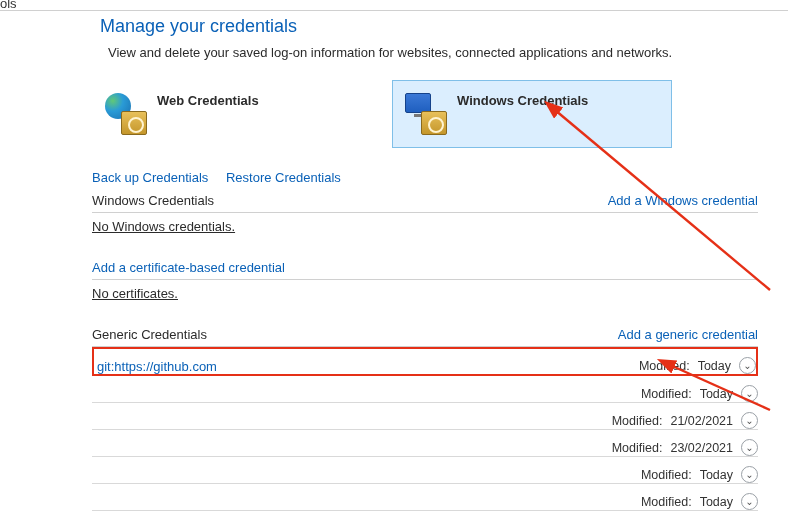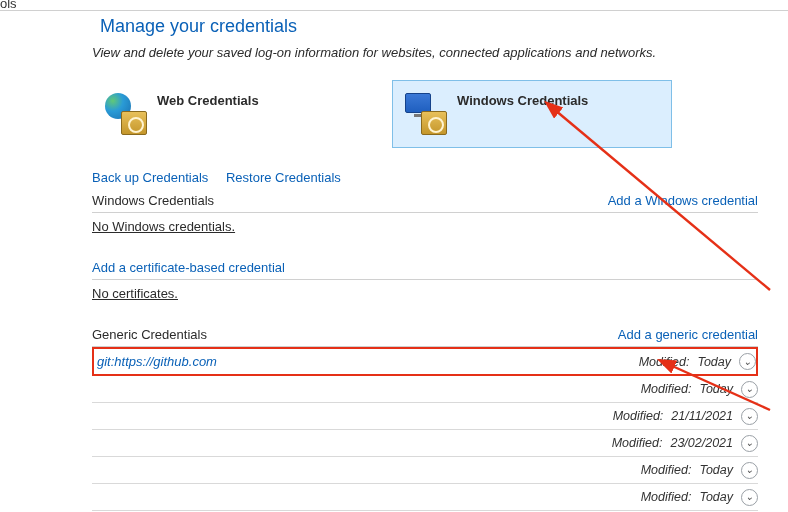--- a/index.html
+++ b/index.html
@@ -28,21 +28,21 @@
   .main {
     position: absolute;
     left: 92px; top: 16px; right: 30px;
   }
   h1.page-title {
     margin: 0 0 8px 8px;
     font-weight: 400;
     font-size: 18px;
     color: #0a61b7;
   }
-  .subtitle { margin: 0 0 20px 0; font-style: italic; }
+  .subtitle { margin: 0 0 20px 16px; }
   .tabs {
     display: flex;
     gap: 20px;
     margin-bottom: 22px;
   }
   .tab {
     display: flex;
     align-items: flex-start;
     gap: 10px;
     padding: 12px 16px 12px 12px;
@@ -86,24 +86,23 @@
   .links { margin-bottom: 8px; }
   .link { color: #0a61b7; text-decoration: none; cursor: pointer; }
   .link + .link { margin-left: 14px; }
   .section { margin-bottom: 12px; }
   .section-header {
     display: flex; justify-content: space-between;
     padding-bottom: 4px; border-bottom: 1px solid #d0d0d0;
   }
   .section-body { padding: 6px 0 14px 0; text-decoration: underline; }
   .cred-row {
-    display:flex; justify-content:space-between; align-items:center;
+    display:flex; justify-content:space-between; align-items:flex-end;
     border-bottom:1px solid #d9d9d9;
     height:27px;
-    font-style:italic;
   }
   .cred-name { color:#0a61b7; }
   .cred-right { display:flex; align-items:center; gap:8px; font-size:12.5px; }
   .cred-right .mod-label { color:#333; }
   .cred-right .mod-val { color:#333; }
   .chev {
     width:17px; height:17px; border:1px solid #9aa0a6; border-radius:50%;
     display:flex; align-items:center; justify-content:center;
     color:#555; font-size:10px; line-height:1;
     cursor:pointer;
@@ -179,21 +178,21 @@
         <div class="cred-right">
           <span class="mod-label">Modified:</span>
           <span class="mod-val">Today</span>
           <span class="chev">⌄</span>
         </div>
       </div>
       <div class="cred-row">
         <span class="cred-name"></span>
         <div class="cred-right">
           <span class="mod-label">Modified:</span>
-          <span class="mod-val">21/11/2021</span>
+          <span class="mod-val">21/02/2021</span>
           <span class="chev">⌄</span>
         </div>
       </div>
       <div class="cred-row">
         <span class="cred-name"></span>
         <div class="cred-right">
           <span class="mod-label">Modified:</span>
           <span class="mod-val">23/02/2021</span>
           <span class="chev">⌄</span>
         </div>

